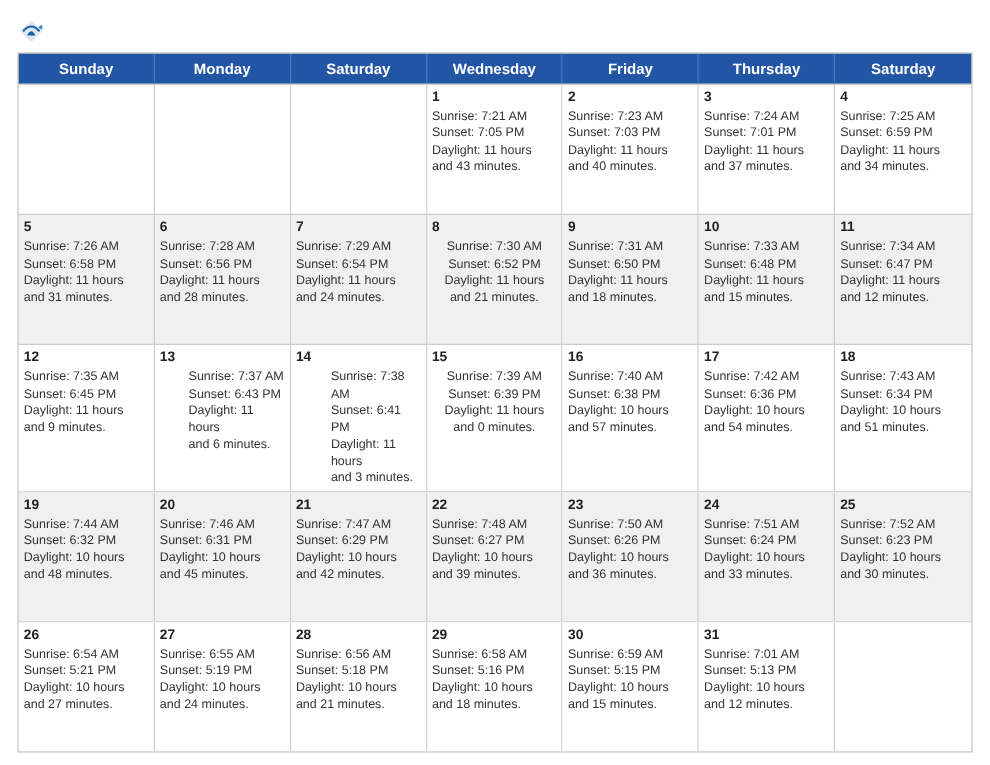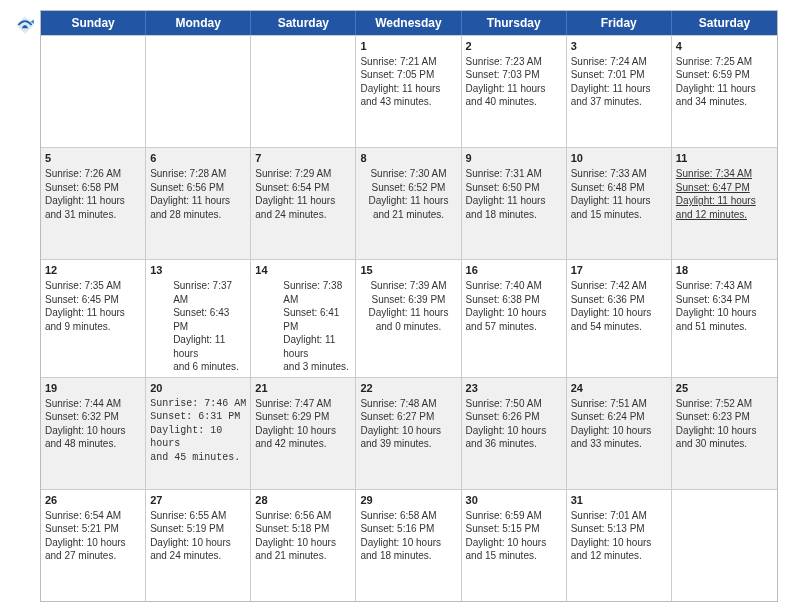--- a/index.html
+++ b/index.html
@@ -8,21 +8,21 @@
       height: 612px;
       font-family: Arial, sans-serif;
       background: #fff;
       overflow: hidden;
     }
     .page {
       width: 792px;
       height: 612px;
       padding: 10px 14px 10px 14px;
       display: flex;
-      flex-direction: row;
+      flex-direction: column;
       border-radius: 23px;
     }
     .header {
       display: flex;
       align-items: flex-start;
       justify-content: space-between;
       margin-bottom: 6px;
     }
     .logo {
       display: flex;
@@ -135,22 +135,22 @@
       <div class="location"></div>
     </div>
   </div>
 
   <div class="calendar">
     <div class="cal-header">
     <div class="cal-header-cell">Sunday</div>
         <div class="cal-header-cell">Monday</div>
         <div class="cal-header-cell">Saturday</div>
         <div class="cal-header-cell">Wednesday</div>
+        <div class="cal-header-cell">Friday</div>
         <div class="cal-header-cell">Thursday</div>
-        <div class="cal-header-cell">Friday</div>
         <div class="cal-header-cell">Saturday</div>
       </div>
     <div class="cal-body">
     <div class="cal-row">
           <div class="cal-cell"></div>
           <div class="cal-cell"></div>
           <div class="cal-cell"></div>
           <div class="cal-cell">
             <div class="day-num">1</div>
             <div class="cell-text" style="white-space: pre-line;">Sunrise: 7:21 AM
@@ -218,21 +218,21 @@
           </div>
           <div class="cal-cell shaded">
             <div class="day-num">10</div>
             <div class="cell-text" style="white-space: pre-line;">Sunrise: 7:33 AM
 Sunset: 6:48 PM
 Daylight: 11 hours
 and 15 minutes.</div>
           </div>
           <div class="cal-cell shaded">
             <div class="day-num">11</div>
-            <div class="cell-text" style="white-space: pre-line; text-decoration: underline;">Sunrise: 7:34 AM
+            <div class="cell-text" style="white-space: pre-line;">Sunrise: 7:34 AM
 Sunset: 6:47 PM
 Daylight: 11 hours
 and 12 minutes.</div>
           </div>
         </div>
         <div class="cal-row">
           <div class="cal-cell">
             <div class="day-num">12</div>
             <div class="cell-text" style="white-space: pre-line;">Sunrise: 7:35 AM
 Sunset: 6:45 PM
@@ -285,21 +285,21 @@
         <div class="cal-row">
           <div class="cal-cell shaded">
             <div class="day-num">19</div>
             <div class="cell-text" style="white-space: pre-line;">Sunrise: 7:44 AM
 Sunset: 6:32 PM
 Daylight: 10 hours
 and 48 minutes.</div>
           </div>
           <div class="cal-cell shaded">
             <div class="day-num">20</div>
-            <div class="cell-text" style="white-space: pre-line; font-family: Liberation Mono, monospace;">Sunrise: 7:46 AM
+            <div class="cell-text" style="white-space: pre-line;">Sunrise: 7:46 AM
 Sunset: 6:31 PM
 Daylight: 10 hours
 and 45 minutes.</div>
           </div>
           <div class="cal-cell shaded">
             <div class="day-num">21</div>
             <div class="cell-text" style="white-space: pre-line;">Sunrise: 7:47 AM
 Sunset: 6:29 PM
 Daylight: 10 hours
 and 42 minutes.</div>

